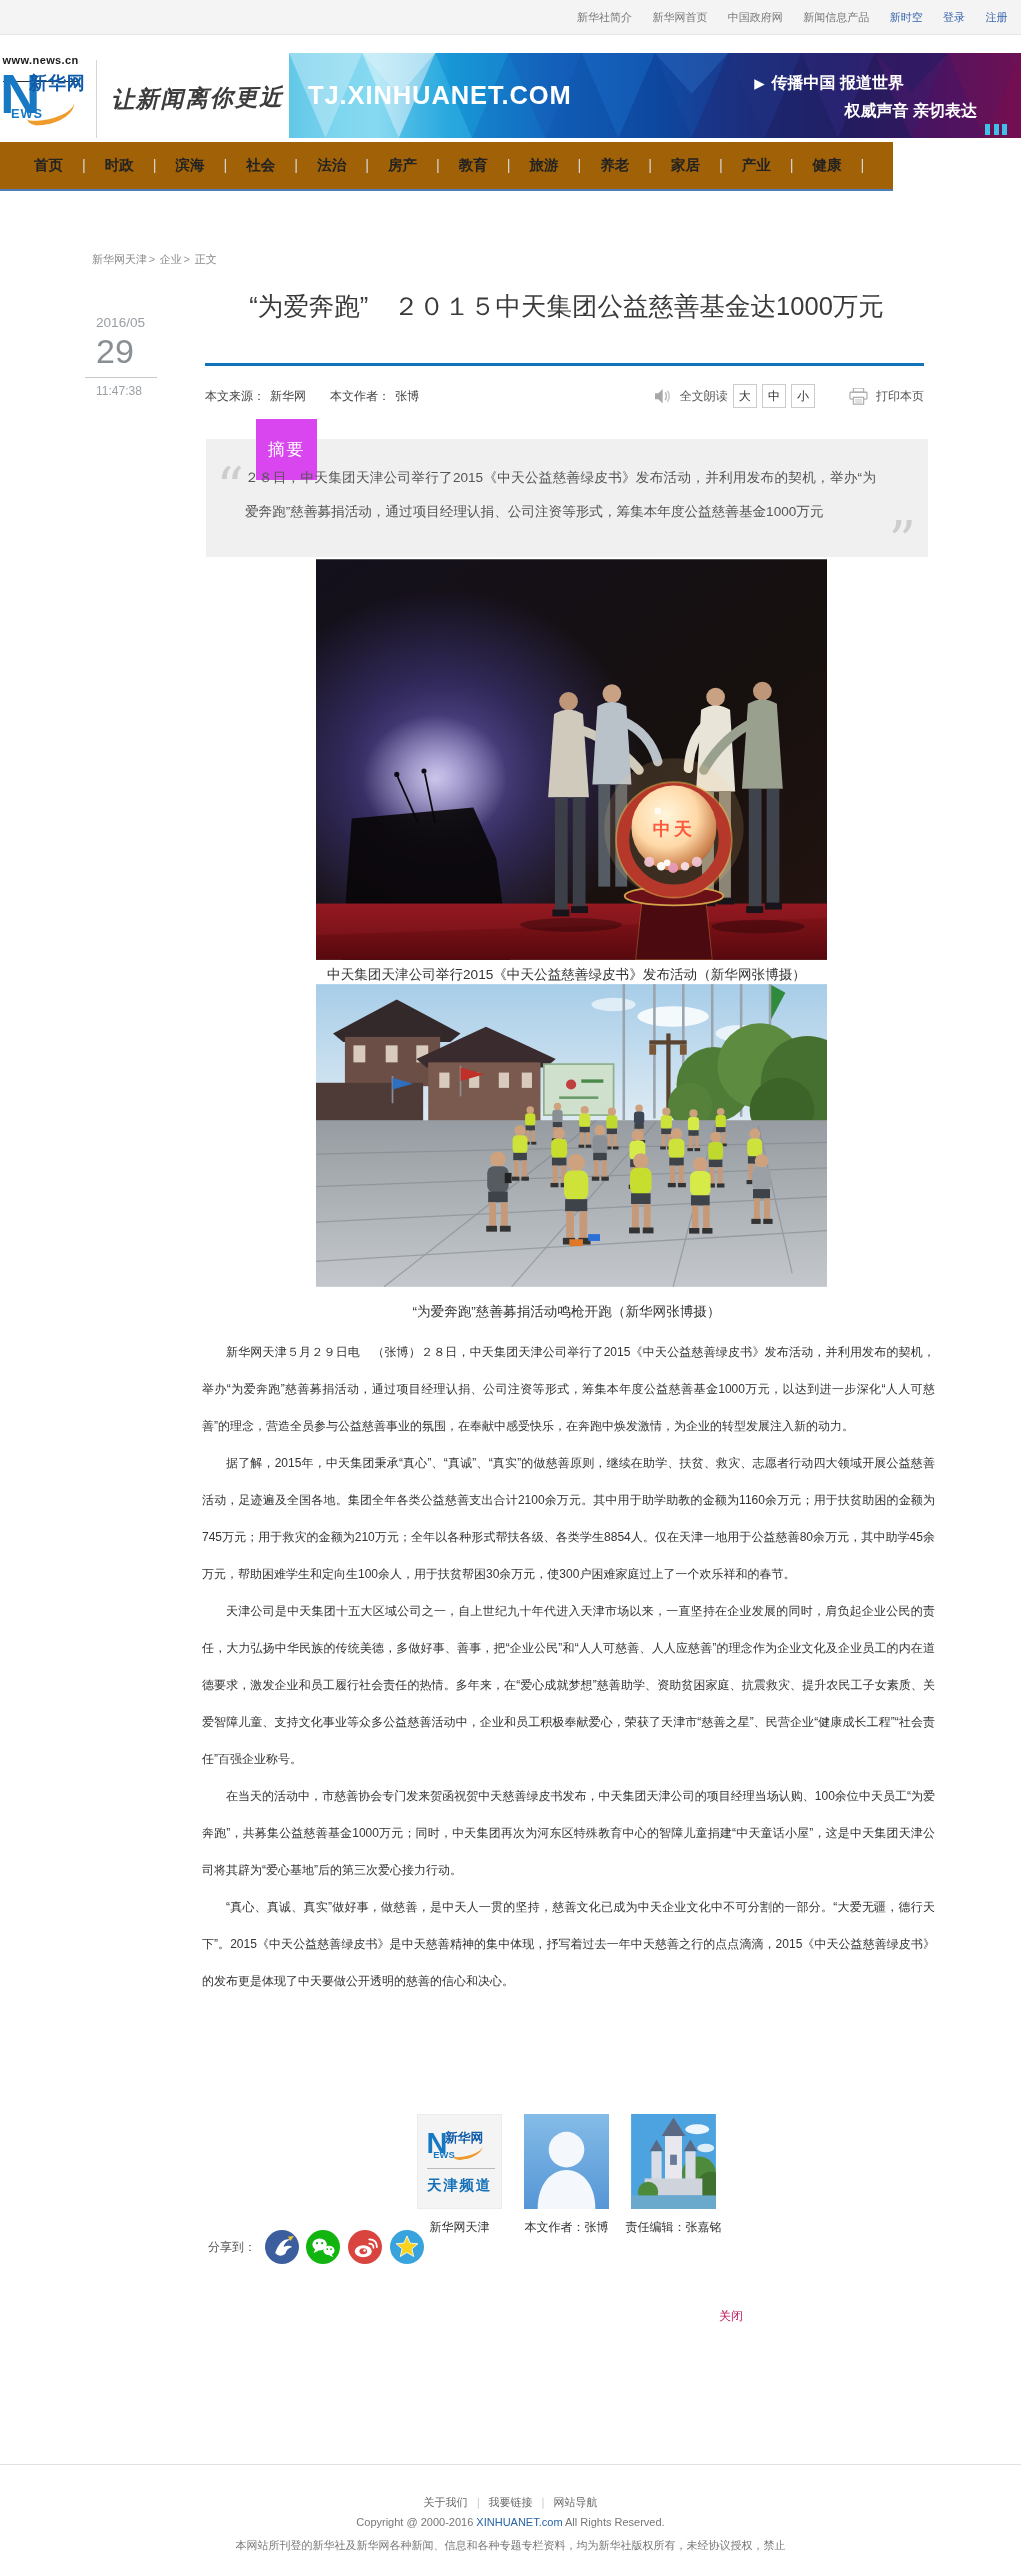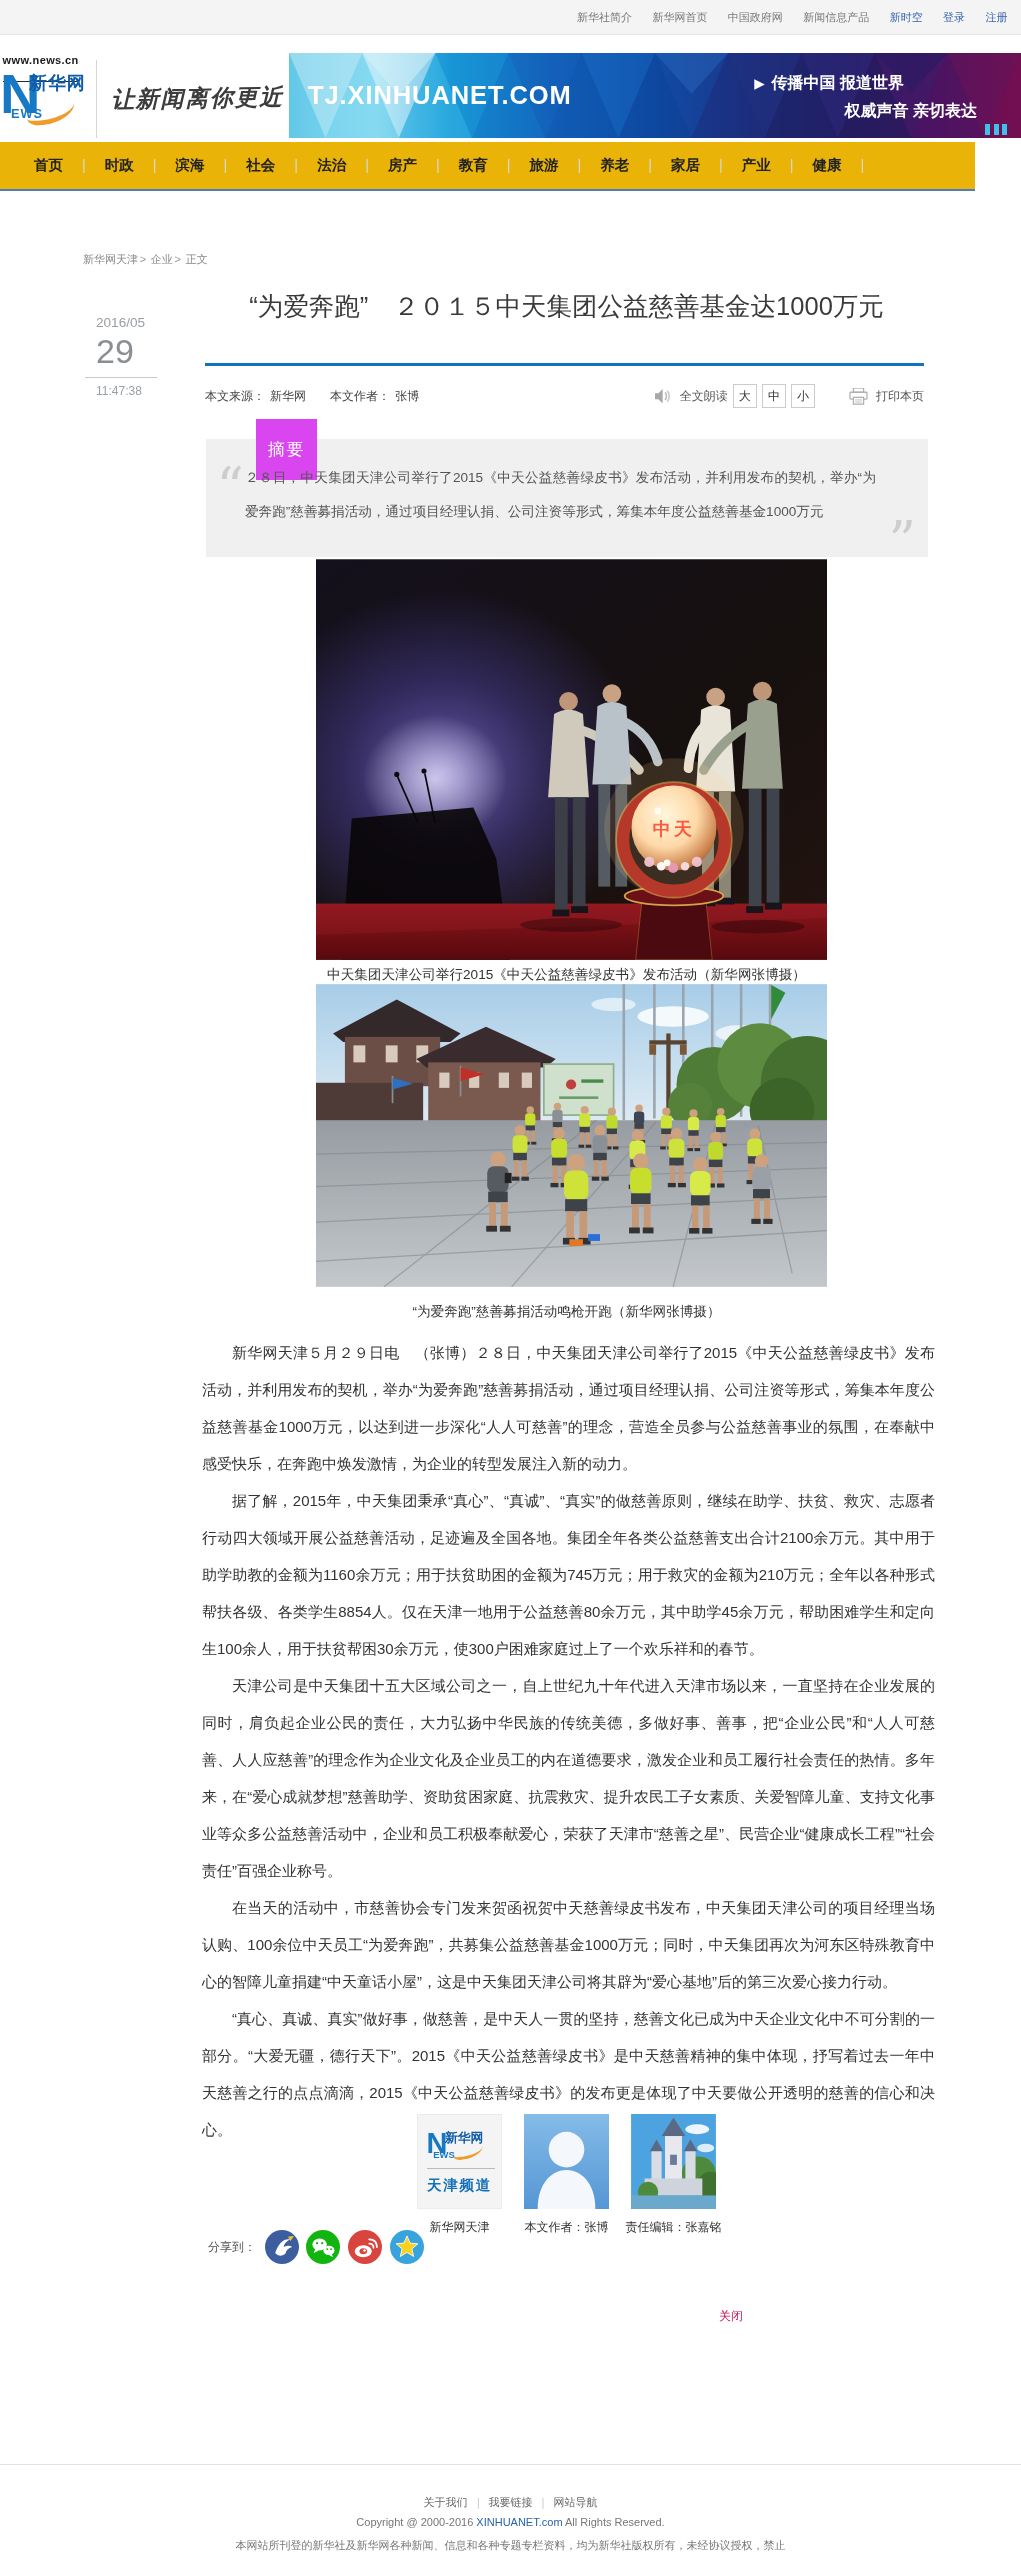--- a/index.html
+++ b/index.html
@@ -23,26 +23,26 @@
   
   .banner{position:absolute;left:289px;top:53px;width:732px;height:85px;overflow:hidden;}
   .banner svg{position:absolute;left:0;top:0;}
   .banner-site{position:absolute;left:19px;top:28px;font-size:25.5px;font-weight:bold;color:#fff;letter-spacing:0.9px;}
   .banner-tag1{position:absolute;right:117px;top:20.4px;font-size:16px;font-weight:bold;color:#fff;}
   .banner-tag1 .arrow{font-size:13.6px;margin-right:6.8px;}
   .banner-tag2{position:absolute;right:44px;top:48px;font-size:16px;font-weight:bold;color:#fff;}
   .banner-bars{position:absolute;right:13.6px;bottom:2.6px;display:flex;gap:3.4px;}
   .banner-bars i{display:block;width:5.1px;height:11px;background:#3fc0e8;}
   
-  .navbar{position:absolute;left:0;top:142px;width:975px;height:49px;border-bottom:2.6px solid #4f7cba;
-          display:flex;align-items:center;padding-left:34px;box-sizing:border-box;background:#eab308;}
+  .navbar{position:absolute;left:0;top:142px;width:893px;height:49px;border-bottom:2.6px solid #4f7cba;
+          display:flex;align-items:center;padding-left:34px;box-sizing:border-box;background:#a16207;}
   .navbar .nav-item{font-size:14.5px;font-weight:bold;color:#222;text-decoration:none;cursor:pointer;}
   .navbar .nav-item::after{content:"|";color:#d8d8d8;font-weight:normal;margin:0 19px;}
   
-  .breadcrumb{position:absolute;left:83px;top:252px;font-size:11px;color:#888;}
+  .breadcrumb{position:absolute;left:92px;top:252px;font-size:11px;color:#888;}
   .breadcrumb span{cursor:default;}
   .breadcrumb span.link{cursor:pointer;}
   .breadcrumb span:not(:last-child)::after{content:"> ";color:#999;margin:0 1.7px;}
   
   .date-block{position:absolute;left:85px;top:315px;width:72px;color:#9a9fa4;}
   .date-ym{font-size:13.6px;padding-left:11px;}
   .date-day{font-size:34px;color:#8a8f94;padding-left:11px;margin-top:1.7px;}
   .date-line{border:none;border-top:1.7px solid #c9c9c9;margin:6.8px 0 5.1px 0;}
   .date-time{font-size:12px;padding-left:11px;}
   .article-title{position:absolute;left:204px;top:269px;width:725px;text-align:center;font-size:25.5px;line-height:40px;color:#3a3a3a;font-weight:400;}
@@ -63,21 +63,21 @@
   .quote.open{left:10.2px;top:22px;}
   .quote.close{right:12px;bottom:-12px;}
   .abstract-text{position:absolute;left:39px;top:22px;width:631px;font-size:13.6px;line-height:34px;color:#555;text-align:justify;}
   
   .photo1{position:absolute;left:316px;top:559px;width:511px;height:401px;}
   .photo2{position:absolute;left:316px;top:984px;width:511px;height:303px;}
   .caption{position:absolute;left:204px;width:725px;text-align:center;font-size:13.6px;color:#333;}
   .caption.c1{top:966px;}
   .caption.c2{top:1303px;}
   
-  .body-text{position:absolute;left:202px;top:1334px;width:733px;font-size:15px;line-height:37px;color:#333;text-align:justify;}
+  .body-text{position:absolute;left:202px;top:1334px;width:733px;font-size:12px;line-height:37px;color:#333;text-align:justify;}
   .body-text p{margin:0;text-indent:2em;}
   
   .cards-row{position:absolute;left:204px;top:2114px;width:725px;display:flex;justify-content:center;gap:22px;}
   .card{display:flex;flex-direction:column;align-items:center;width:85px;}
   .card .thumb{width:85px;height:95px;overflow:hidden;position:relative;}
   .card figcaption{margin-top:10.2px;font-size:12px;color:#333;white-space:nowrap;}
   .thumb.logo-card{background:#f4f4f4;border:0.9px solid #ececec;box-sizing:border-box;}
   .mini-n{position:absolute;left:8.5px;top:12px;font-size:29px;font-weight:bold;color:#1779c4;}
   .mini-cn{position:absolute;left:27px;top:15.3px;font-size:12.8px;font-weight:bold;color:#0f5ba8;}
   .mini-ews{position:absolute;left:15.3px;top:34px;font-size:9.4px;font-weight:bold;color:#1779c4;}

